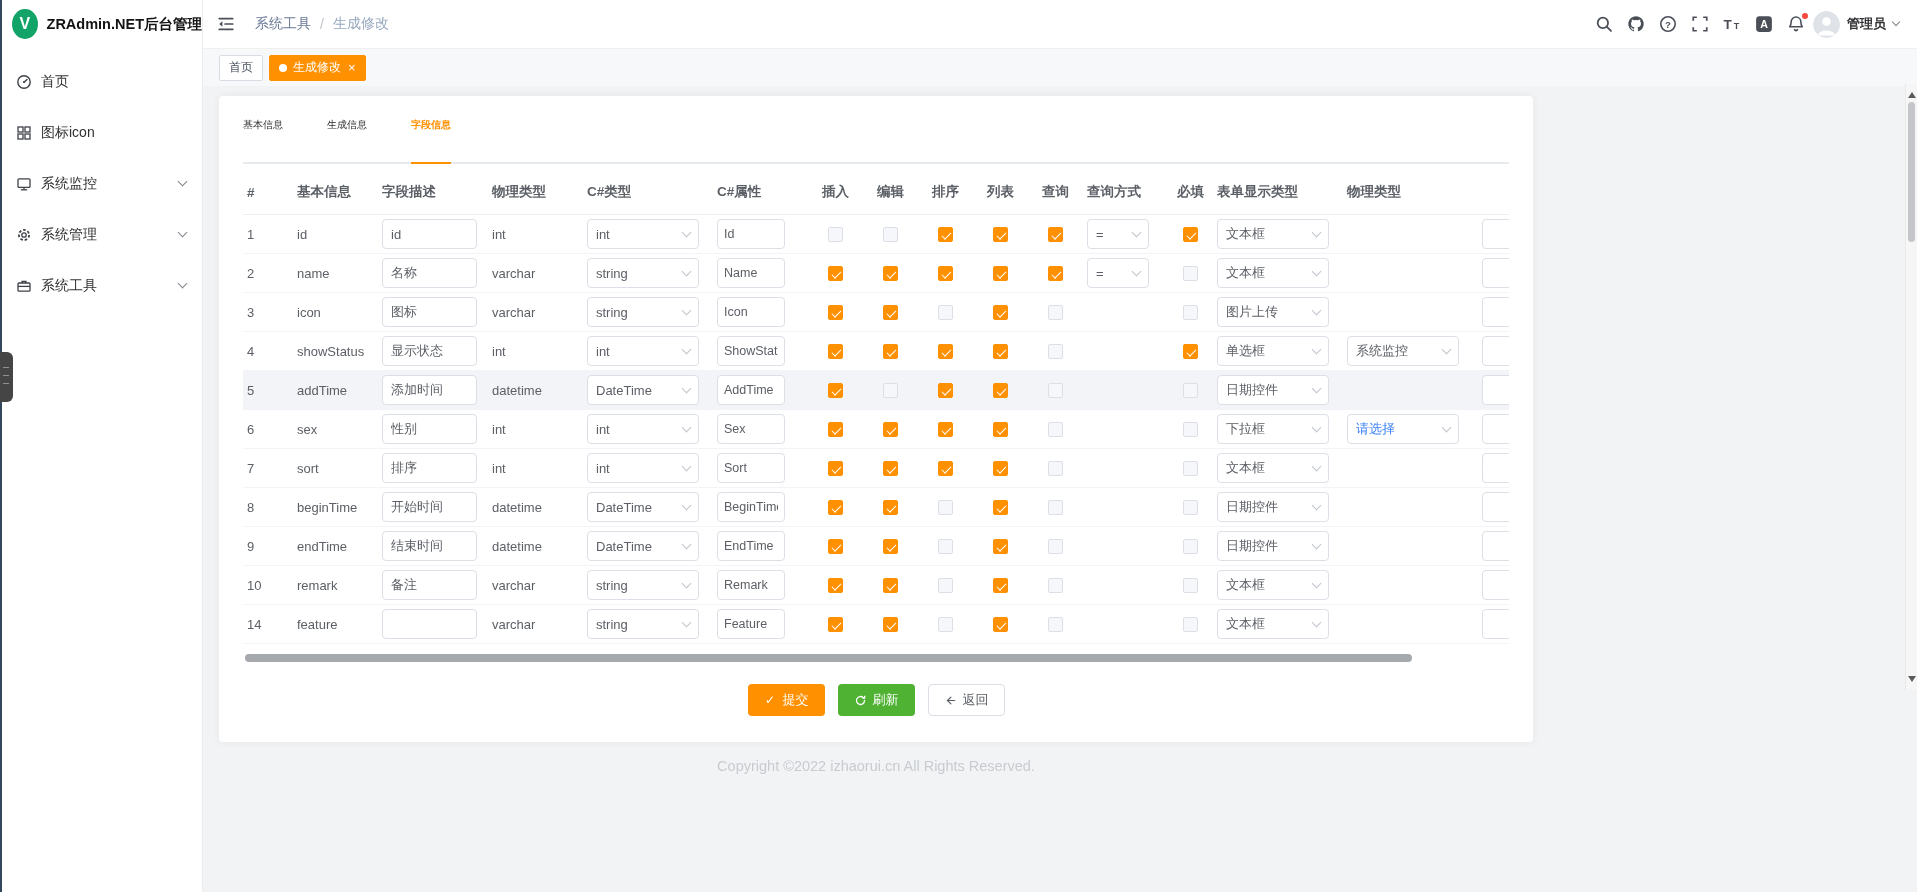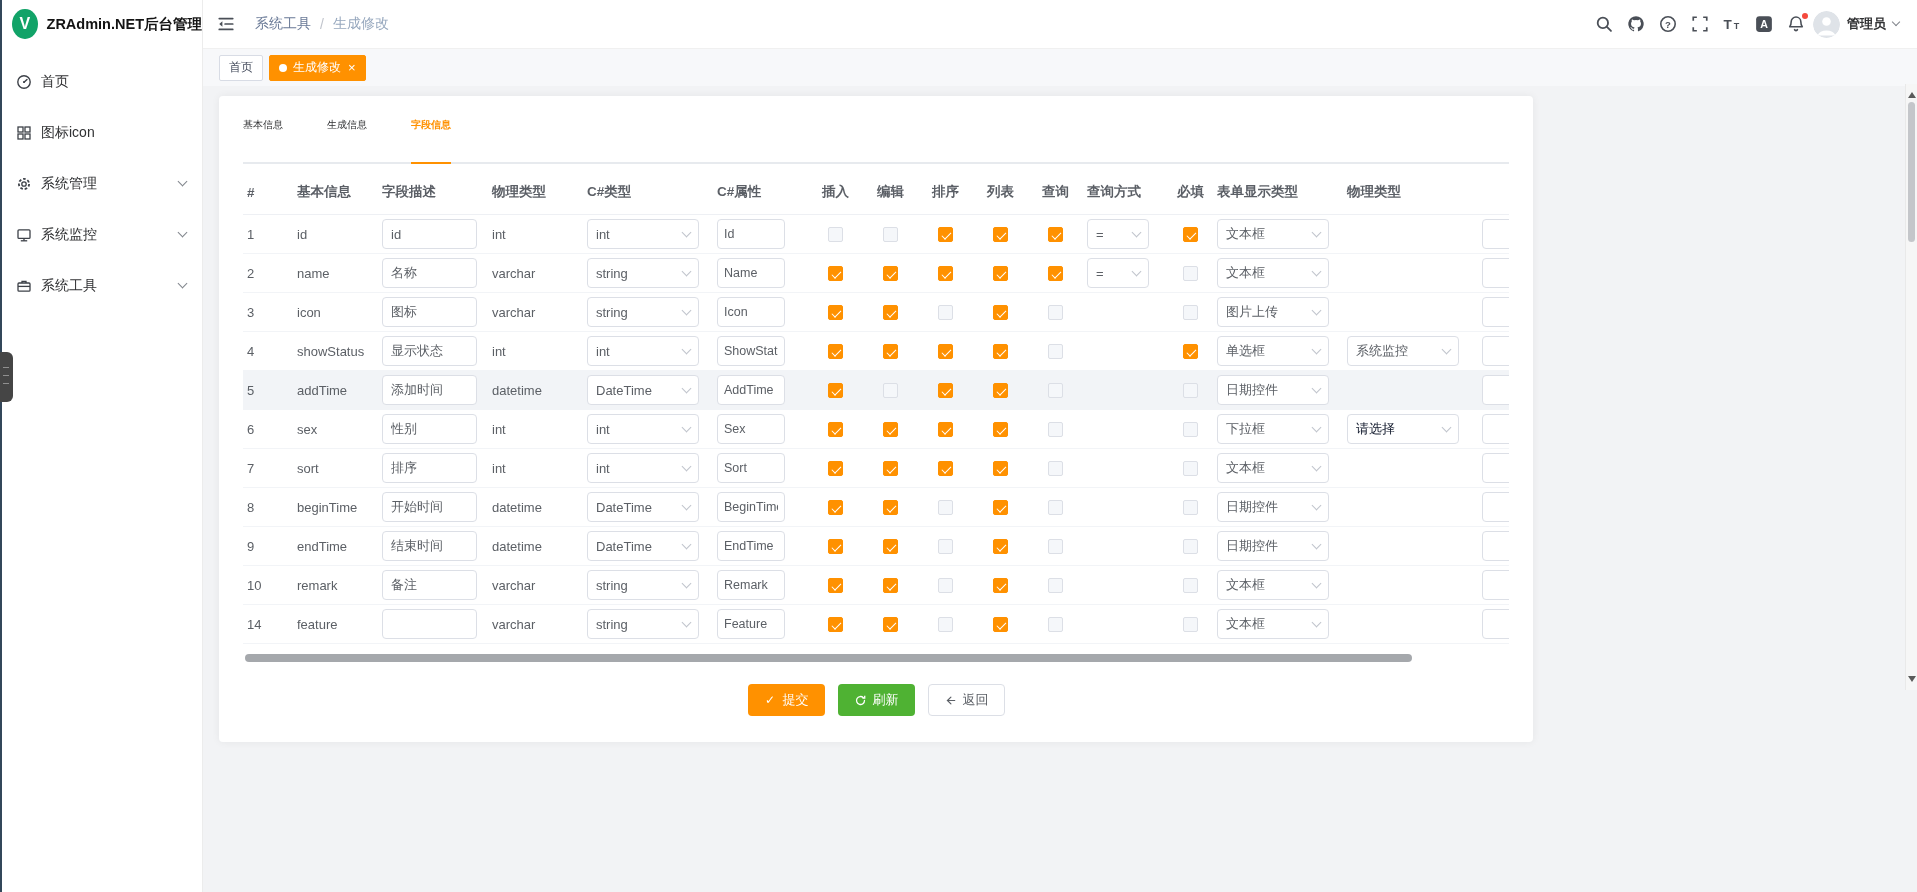--- a/index.html
+++ b/index.html
@@ -79,21 +79,21 @@
     width:95px; background:#fff; outline:none; }
   .ipt-sm { width:68px; padding:0 6px; font-size:12.5px; }
   .ipt-partial { width:70px; }
 
   .sel { height:30px; border:1px solid #dcdfe6; border-radius:4px; display:inline-flex; align-items:center;
     justify-content:space-between; padding:0 8px; font-size:13px; color:#5c6066; background:#fff; cursor:pointer; }
   .sel-w { width:112px; }
   .sel-n { width:62px; }
   .sel .arr { width:7px; height:7px; border-right:1.3px solid #c0c4cc; border-bottom:1.3px solid #c0c4cc;
     transform:rotate(45deg); margin-top:-4px; flex-shrink:0; margin-left:5px; }
-  .sel.placeholder .sel-val { color:#0f172a; }
+  .sel.placeholder .sel-val { color:#3b82f6; }
   .sel-val { overflow:hidden; text-overflow:ellipsis; }
 
   .cb { width:15px; height:15px; border-radius:2px; display:inline-block; position:relative;
     border:1px solid #dcdfe6; background:#f5f7fa; cursor:pointer; vertical-align:middle; }
   .cb.checked { background:#ff9100; border-color:#ff9100; }
   .cb.checked::after { content:""; position:absolute; left:4.5px; top:1.5px; width:3.5px; height:8px;
     border-right:1.6px solid #fff; border-bottom:1.6px solid #fff; transform:rotate(45deg); }
 
   .hscroll { margin:10px 0 0 2px; height:8px; width:1167px; background:rgba(105,110,117,.6); border-radius:4px; cursor:pointer; }
 
@@ -148,38 +148,38 @@
                 <rect x="2" y="9" width="5" height="5"></rect>
                 <rect x="9" y="9" width="5" height="5"></rect>
               </g>
             </svg>
           </span>
           <span class="mi-label">图标icon</span>
         </div>
         <div class="menu-item">
           <span class="mi-icon">
             <svg viewBox="0 0 16 16">
-              <circle cx="8" cy="8" r="2.2" fill="none" stroke="currentColor" stroke-width="1.3"></circle>
-              <circle cx="8" cy="8" r="5.1" fill="none" stroke="currentColor" stroke-width="1.8" stroke-dasharray="2.6 1.9"></circle>
-            </svg>
-          </span>
-          <span class="mi-label">系统管理</span>
-          <i class="mi-chevron"></i>
-        </div>
-        <div class="menu-item">
-          <span class="mi-icon">
-            <svg viewBox="0 0 16 16">
               <g fill="none" stroke="currentColor" stroke-width="1.3">
                 <rect x="2" y="2.8" width="12" height="8.6" rx="1"></rect>
                 <line x1="8" y1="11.4" x2="8" y2="13.8"></line>
                 <line x1="4.8" y1="13.8" x2="11.2" y2="13.8"></line>
               </g>
             </svg>
           </span>
           <span class="mi-label">系统监控</span>
+          <i class="mi-chevron"></i>
+        </div>
+        <div class="menu-item">
+          <span class="mi-icon">
+            <svg viewBox="0 0 16 16">
+              <circle cx="8" cy="8" r="2.2" fill="none" stroke="currentColor" stroke-width="1.3"></circle>
+              <circle cx="8" cy="8" r="5.1" fill="none" stroke="currentColor" stroke-width="1.8" stroke-dasharray="2.6 1.9"></circle>
+            </svg>
+          </span>
+          <span class="mi-label">系统管理</span>
           <i class="mi-chevron"></i>
         </div>
         <div class="menu-item">
           <span class="mi-icon">
             <svg viewBox="0 0 16 16">
               <g fill="none" stroke="currentColor" stroke-width="1.3">
                 <rect x="2" y="5" width="12" height="8.2" rx="1"></rect>
                 <path d="M6 5V3.4h4V5"></path>
                 <line x1="2" y1="8.4" x2="14" y2="8.4"></line>
               </g>
@@ -627,20 +627,21 @@
                   <g fill="none" stroke="currentColor" stroke-width="1.5" stroke-linecap="round">
                     <path d="M8.5 3.8 4.2 8l4.3 4.2"></path>
                     <line x1="4.4" y1="8" x2="13.2" y2="8"></line>
                   </g>
                 </svg>
               </span>
               <span>返回</span>
             </button>
           </div>
       </section>
+      <div class="footer">Copyright ©2022 izhaorui.cn All Rights Reserved.</div>
     </div>
 
     <div class="vscroll">
       <div class="vs-up"></div>
       <div class="vs-thumb"></div>
       <div class="vs-down"></div>
     </div>
 
   </div>
 </div>

